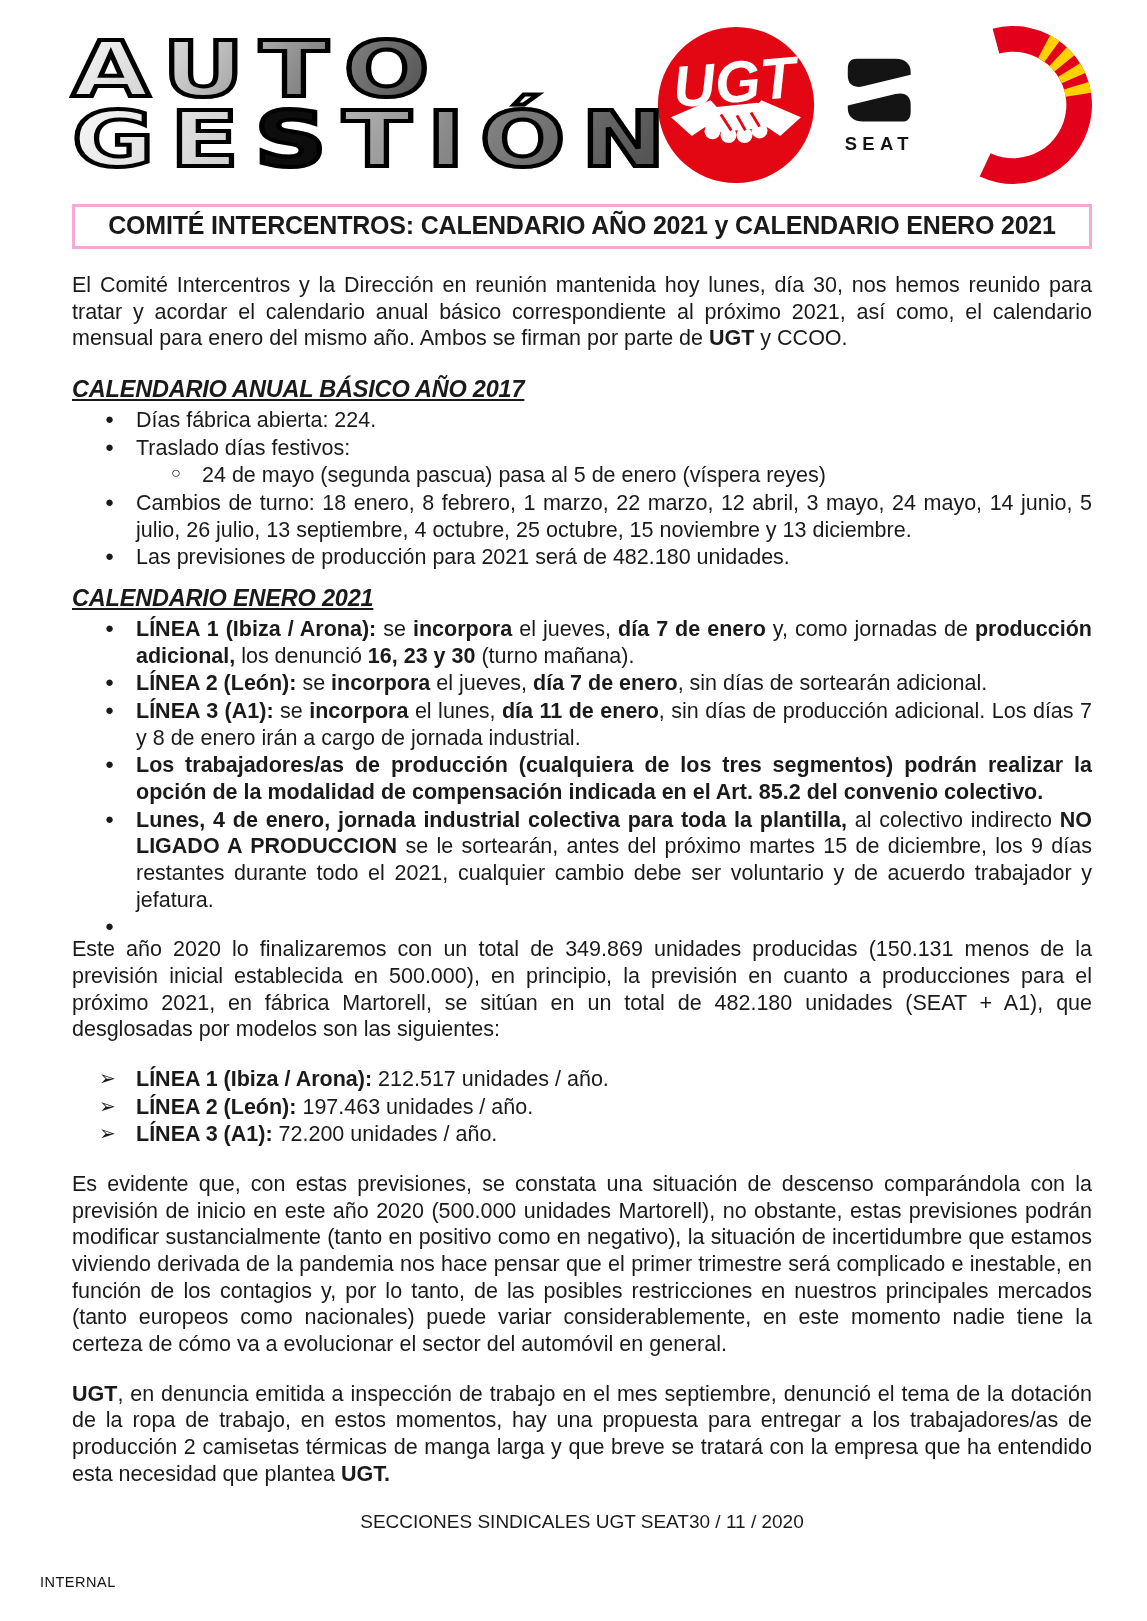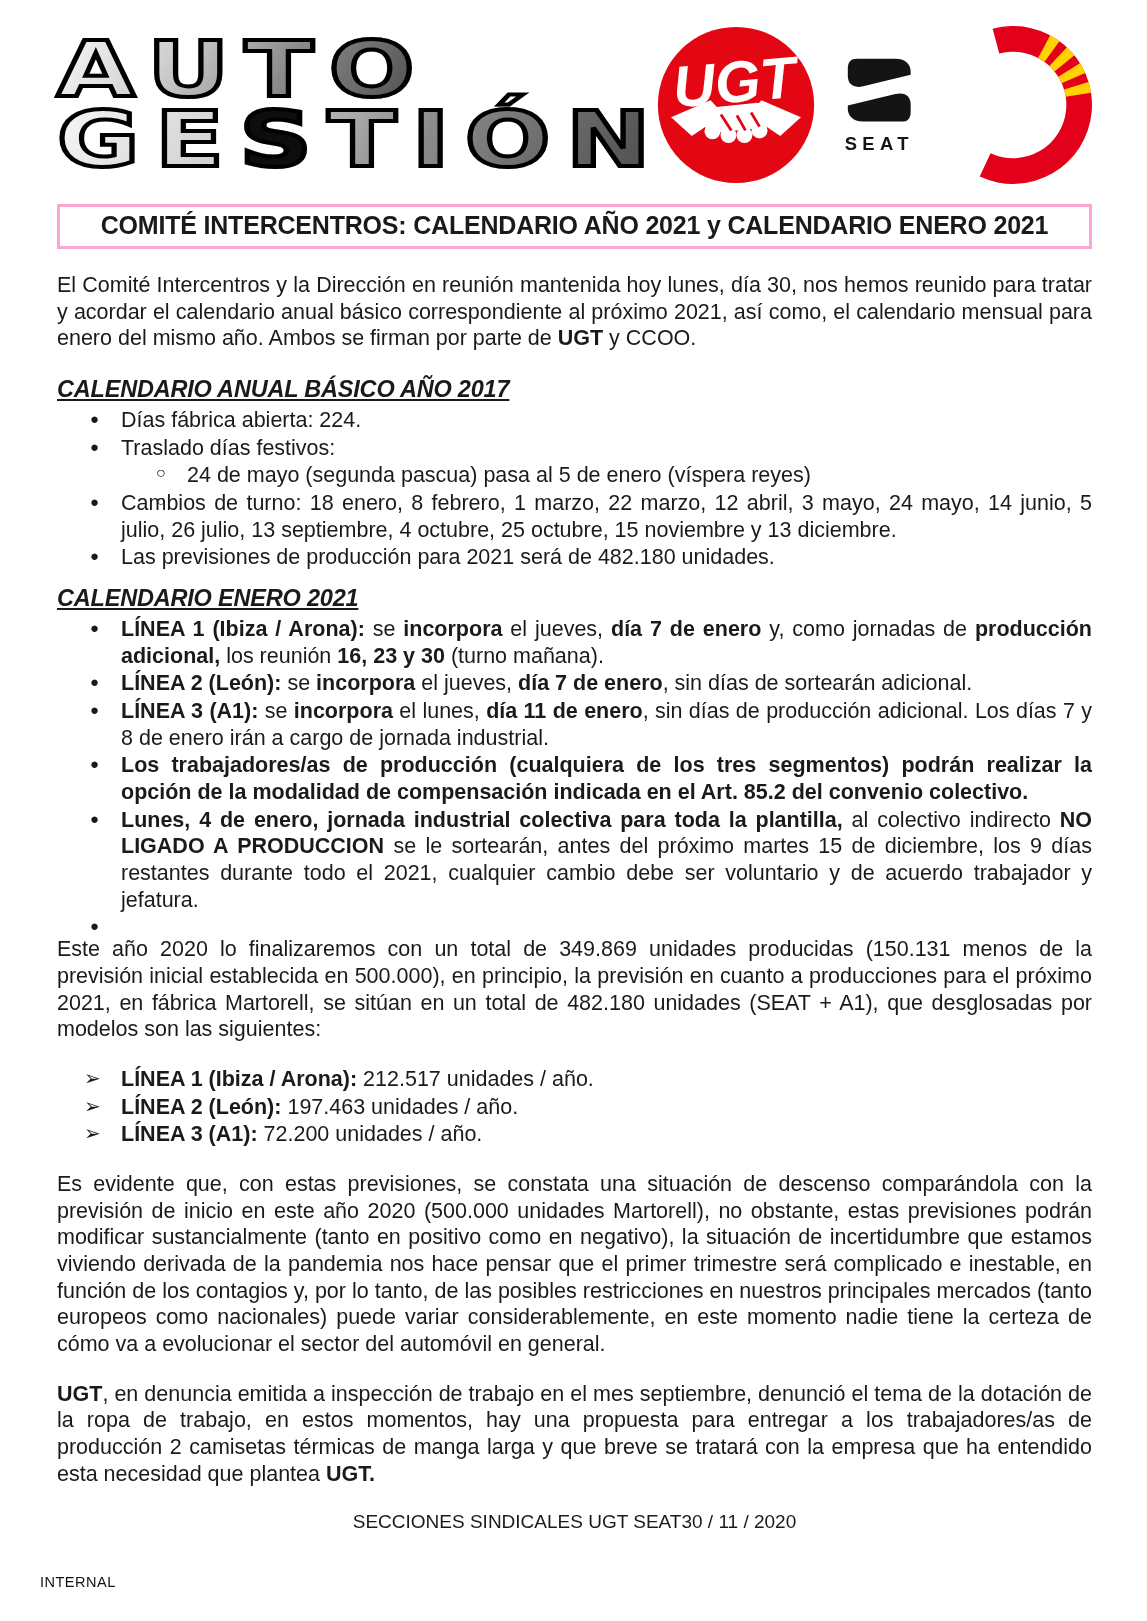--- a/index.html
+++ b/index.html
@@ -1,19 +1,19 @@
 <!DOCTYPE html>
 <html lang="es"><head>
 <meta charset="utf-8">
 <style>
   html,body{margin:0;padding:0;background:#fff;}
   .page{
     width:1147px;height:1621px;position:relative;overflow:hidden;
     background:#fff;box-sizing:border-box;
-    padding:16px 55px 0 57px;
+    padding:16px 55px 0 72px;
     font-family:"Liberation Sans","DejaVu Sans",sans-serif;
     color:#1a1a1a;font-size:21.5px;line-height:1.24;
   }
   
   .masthead{display:flex;align-items:center;height:178px;}
   .mast-logo-text{flex:1 1 auto;line-height:.92;transform-origin:left center;}
   .mast-line{
     font-family:"DejaVu Sans",sans-serif;font-weight:900;font-size:76px;
     letter-spacing:12px;color:#9b9b9b;display:inline-block;
     transform:scaleX(1.32);transform-origin:left center;white-space:nowrap;
@@ -109,21 +109,21 @@
   <div class="doc-body">
       <div class="p"><span>El Comité Intercentros y la Dirección en reunión mantenida hoy lunes, día 30, nos hemos reunido para tratar y acordar el calendario anual básico correspondiente al próximo 2021, así como, el calendario mensual para enero del mismo año. Ambos se firman por parte de </span><span class="b">UGT</span><span> y CCOO.</span></div>
       <div class="sec-heading"><span>CALENDARIO ANUAL BÁSICO AÑO 2017</span></div>
       <div class="item bullet"><span class="marker">●</span><span>Días fábrica abierta: 224.</span></div>
       <div class="item bullet"><span class="marker">●</span><span>Traslado días festivos:</span></div>
       <div class="item sub"><span class="marker">○</span><span>24 de mayo (segunda pascua) pasa al 5 de enero (víspera reyes)</span></div>
       <div class="item sub"><span class="marker">○</span></div>
       <div class="item bullet"><span class="marker">●</span><span>Cambios de turno: 18 enero, 8 febrero, 1 marzo, 22 marzo, 12 abril, 3 mayo, 24 mayo, 14 junio, 5 julio, 26 julio, 13 septiembre, 4 octubre, 25 octubre, 15 noviembre y 13 diciembre.</span></div>
       <div class="item bullet"><span class="marker">●</span><span>Las previsiones de producción para 2021 será de 482.180 unidades.</span></div>
       <div class="sec-heading"><span>CALENDARIO ENERO 2021</span></div>
-      <div class="item bullet"><span class="marker">●</span><span class="b">LÍNEA 1 (Ibiza / Arona):</span><span> se </span><span class="b">incorpora</span><span> el jueves, </span><span class="b">día 7 de enero</span><span> y, como jornadas de </span><span class="b">producción adicional,</span><span> los reunión </span><span class="b">16, 23 y 30</span><span> (turno mañana).</span></div>
+      <div class="item bullet"><span class="marker">●</span><span class="b">LÍNEA 1 (Ibiza / Arona):</span><span> se </span><span class="b">incorpora</span><span> el jueves, </span><span class="b">día 7 de enero</span><span> y, como jornadas de </span><span class="b">producción adicional,</span><span> los denunció </span><span class="b">16, 23 y 30</span><span> (turno mañana).</span></div>
       <div class="item bullet"><span class="marker">●</span><span class="b">LÍNEA 2 (León):</span><span> se </span><span class="b">incorpora</span><span> el jueves, </span><span class="b">día 7 de enero</span><span>, sin días de sortearán adicional.</span></div>
       <div class="item bullet"><span class="marker">●</span><span class="b">LÍNEA 3 (A1):</span><span> se </span><span class="b">incorpora</span><span> el lunes, </span><span class="b">día 11 de enero</span><span>, sin días de producción adicional. Los días 7 y 8 de enero irán a cargo de jornada industrial.</span></div>
       <div class="item bullet"><span class="marker">●</span><span class="b">Los trabajadores/as de producción (cualquiera de los tres segmentos) podrán realizar la opción de la modalidad de compensación indicada en el Art. 85.2 del convenio colectivo.</span></div>
       <div class="item bullet"><span class="marker">●</span><span class="b">Lunes, 4 de enero, jornada industrial colectiva para toda la plantilla,</span><span> al colectivo indirecto </span><span class="b">NO LIGADO A PRODUCCION</span><span> se le sortearán, antes del próximo martes 15 de diciembre, los 9 días restantes durante todo el 2021, cualquier cambio debe ser voluntario y de acuerdo trabajador y jefatura.</span></div>
       <div class="item bullet"><span class="marker">●</span></div>
       <div class="p"><span>Este año 2020 lo finalizaremos con un total de 349.869 unidades producidas (150.131 menos de la previsión inicial establecida en 500.000), en principio, la previsión en cuanto a producciones para el próximo 2021, en fábrica Martorell, se sitúan en un total de 482.180 unidades (SEAT + A1), que desglosadas por modelos son las siguientes:</span></div>
       <div class="item arrow"><span class="marker">➢</span><span class="b">LÍNEA 1 (Ibiza / Arona):</span><span> 212.517 unidades / año.</span></div>
       <div class="item arrow"><span class="marker">➢</span><span class="b">LÍNEA 2 (León):</span><span> 197.463 unidades / año.</span></div>
       <div class="item arrow"><span class="marker">➢</span><span class="b">LÍNEA 3 (A1):</span><span> 72.200 unidades / año.</span></div>
       <div class="p"><span>Es evidente que, con estas previsiones, se constata una situación de descenso comparándola con la previsión de inicio en este año 2020 (500.000 unidades Martorell), no obstante, estas previsiones podrán modificar sustancialmente (tanto en positivo como en negativo), la situación de incertidumbre que estamos viviendo derivada de la pandemia nos hace pensar que el primer trimestre será complicado e inestable, en función de los contagios y, por lo tanto, de las posibles restricciones en nuestros principales mercados (tanto europeos como nacionales) puede variar considerablemente, en este momento nadie tiene la certeza de cómo va a evolucionar el sector del automóvil en general.</span></div>

